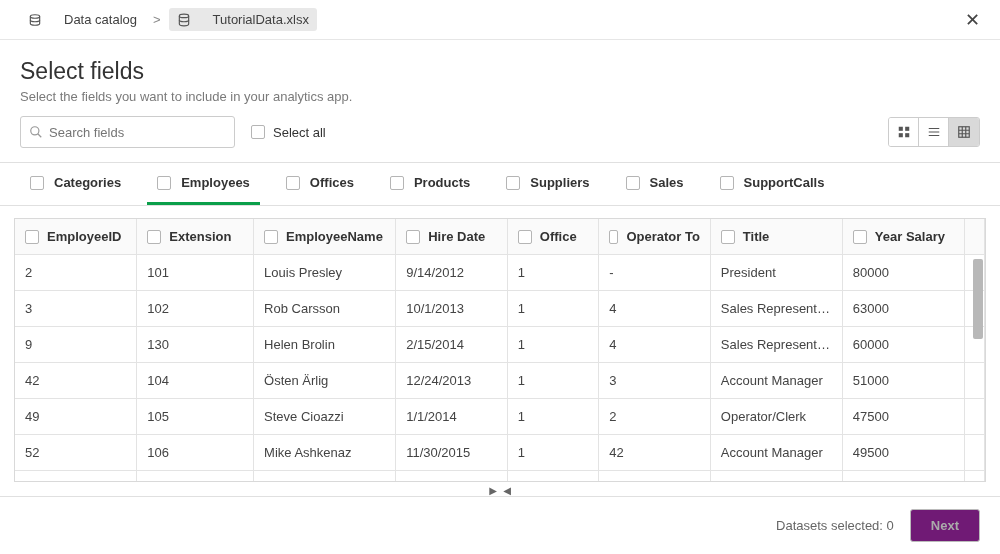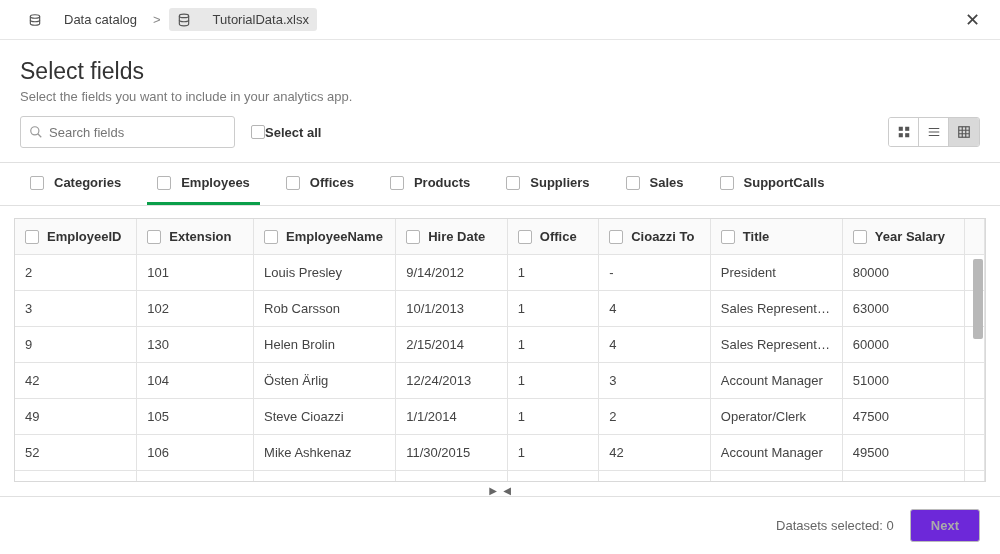--- a/index.html
+++ b/index.html
@@ -15,21 +15,21 @@
 
 .header { padding: 18px 20px 12px; }
 .page-title { font-size: 23px; font-weight: 400; color: #333; }
 .page-subtitle { color: #7a7a7a; margin-top: 4px; font-size: 13px; }
 
 
 .toolbar { display: flex; align-items: center; padding: 0 20px 14px; gap: 16px; }
 .search-box { display: flex; align-items: center; width: 215px; height: 32px; border: 1px solid #ccc; border-radius: 3px; padding: 4px 8px; background: #fff; }
 .search-box input { border: none; outline: none; flex: 1; font-size: 13px; background: transparent; }
 .search-icon { color: #8a8a8a; margin-right: 6px; }
-.select-all { display: flex; align-items: center; font-size: 13px; color: #333; font-weight: bold; }
+.select-all { display: flex; align-items: center; gap: 8px; font-size: 13px; color: #333; }
 .checkbox { width: 14px; height: 14px; border: 1px solid #b5b5b5; border-radius: 2px; background: #fff; display: inline-block; }
 .spacer { flex: 1; }
 .view-toggle { display: flex; border: 1px solid #ccc; border-radius: 3px; overflow: hidden; }
 .view-btn { width: 30px; height: 28px; display: flex; align-items: center; justify-content: center; background: #fff; cursor: pointer; border-right: 1px solid #ccc; }
 .view-btn:last-child { border-right: none; }
 .view-btn.active { background: #d9d9d9; }
 
 
 .tabs-wrap { border-top: 1px solid #e0e0e0; border-bottom: 1px solid #e0e0e0; padding: 0 20px; }
 .tabs { display: flex; gap: 16px; }
@@ -58,21 +58,21 @@
 .v-scroll { position: absolute; right: 2px; top: 40px; width: 10px; height: 80px; background: #b8b8b8; border-radius: 2px; }
 .h-scroll-wrap { height: 14px; background: #f0f0f0; position: relative; border-top: 1px solid #ddd; }
 .h-left, .h-right { position: absolute; top: 0; width: 14px; height: 14px; display:flex; align-items:center; justify-content:center; color:#666; font-size:10px; }
 .h-left { left: 0; } .h-right { right: 0; }
 .h-thumb { position: absolute; left: 14px; top: 2px; height: 10px; right: 40px; background: #b8b8b8; border-radius: 2px; }
 
 
 .footer { border-top: 1px solid #e0e0e0; padding: 12px 20px; display: flex; align-items: center; justify-content: flex-end; gap: 16px; }
 .status-text { color: #666; font-size: 13px; }
 .btn { padding: 8px 20px; border: 1px solid #bbb; border-radius: 3px; background: #fff; font-size: 13px; font-weight: 600; cursor: pointer; }
-.btn.disabled { background: #6d28d9; color: #aaa; cursor: default; }
+.btn.disabled { background: #701a75; color: #aaa; cursor: default; }
 
 svg { display: block; }
 </style>
 </head>
 <body>
 
 <div class="breadcrumb-bar">
   <div class="crumb">
     <span>
       <svg width="14" height="14" viewBox="0 0 24 24" fill="none" stroke="#555" stroke-width="2">
@@ -220,21 +220,21 @@
             </th>
           <th>
               <div class="th-inner">
                 <span class="checkbox"></span>
                 <span>Office</span>
               </div>
             </th>
           <th>
               <div class="th-inner">
                 <span class="checkbox"></span>
-                <span>Cioazzi To</span>
+                <span>Operator To</span>
               </div>
             </th>
           <th>
               <div class="th-inner">
                 <span class="checkbox"></span>
                 <span>Title</span>
               </div>
             </th>
           <th>
               <div class="th-inner">

